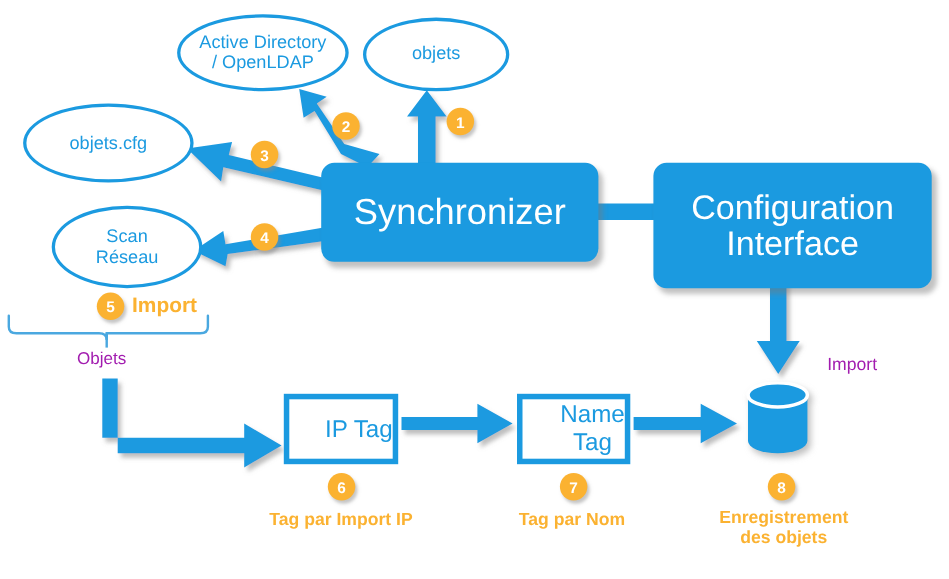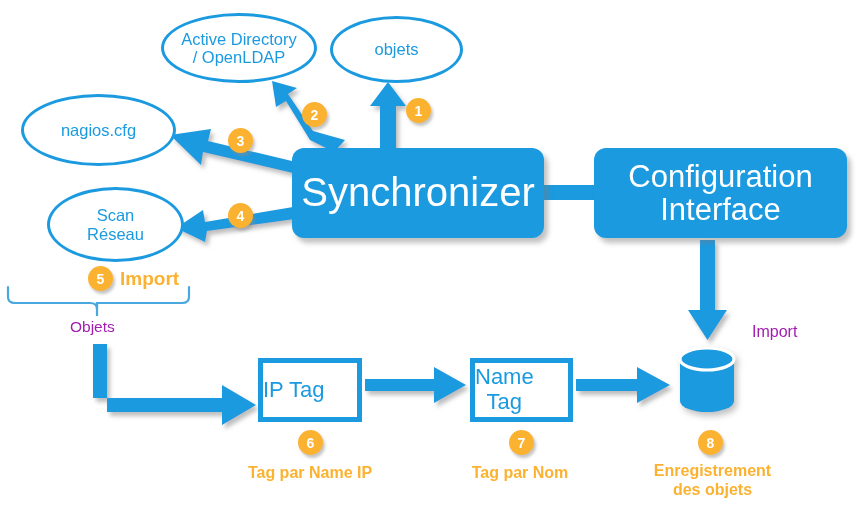--- a/index.html
+++ b/index.html
@@ -34,24 +34,24 @@
     display: flex;
     align-items: center;
     justify-content: center;
     text-align: center;
     box-shadow: 4px 5px 5px rgba(120,120,120,0.45);
     line-height: 1.08;
     z-index: 5;
   }
   #box-synchronizer {
     left: 292px; top: 148px; width: 252px; height: 90px;
-    font-size: 40px;
+    font-size: 33px;
   }
   #box-configuration {
-    left: 594px; top: 148px; width: 253px; height: 90px;
+    left: 594px; top: 148px; width: 253px; height: 114px;
     font-size: 31px;
   }
   .box-connector {
     position: absolute;
     left: 540px; top: 185px;
     width: 58px; height: 15px;
     background: #1b9ae0;
     z-index: 4;
   }
 
@@ -75,21 +75,21 @@
   #ellipse-scan   { left: 47px;  top: 187px; width: 131px; height: 69px;  font-size: 16.5px; }
 
   
   .tag-box {
     position: absolute;
     border: 5px solid #1b9ae0;
     background: #ffffff;
     color: #1b9ae0;
     display: flex;
     align-items: center;
-    justify-content: flex-start;
+    justify-content: flex-end;
     text-align: center;
     font-size: 22px;
     line-height: 1.12;
     z-index: 6;
   }
   #box-ip-tag   { left: 258px; top: 358px; width: 94px;  height: 54px; }
   #box-name-tag { left: 470px; top: 358px; width: 93px;  height: 54px; }
 
   
   .badge {
@@ -206,21 +206,21 @@
   <div class="ellipse" id="ellipse-ad">
     <span style="white-space:pre-line;">Active Directory
 / OpenLDAP</span>
   </div>
 
   <div class="ellipse" id="ellipse-vsphere">
     <span>objets</span>
   </div>
 
   <div class="ellipse" id="ellipse-nagios">
-    <span>nagios.cfg</span>
+    <span>objets.cfg</span>
   </div>
 
   <div class="ellipse" id="ellipse-scan">
     <span style="white-space:pre-line;">Scan
 Réseau</span>
   </div>
 
   <div class="tag-box" id="box-ip-tag">
     <span>IP Tag</span>
   </div>
@@ -255,21 +255,21 @@
   </div>
   <div class="badge" style="left:509px; top:430px;">
     <span>7</span>
   </div>
   <div class="badge" style="left:698px; top:430px;">
     <span>8</span>
   </div>
 
   <div class="caption" id="caption-import">Import</div>
 
-  <div class="caption" id="caption-range-ip">Tag par Name IP</div>
+  <div class="caption" id="caption-range-ip">Tag par Import IP</div>
 
   <div class="caption" id="caption-nom">Tag par Nom</div>
 
   <div class="caption" id="caption-enreg" style="white-space:pre-line;">Enregistrement
 des objets</div>
 
   <div class="black-label" id="label-objets">Objets</div>
 
   <div class="black-label" id="label-mongodb">Import</div>
 

